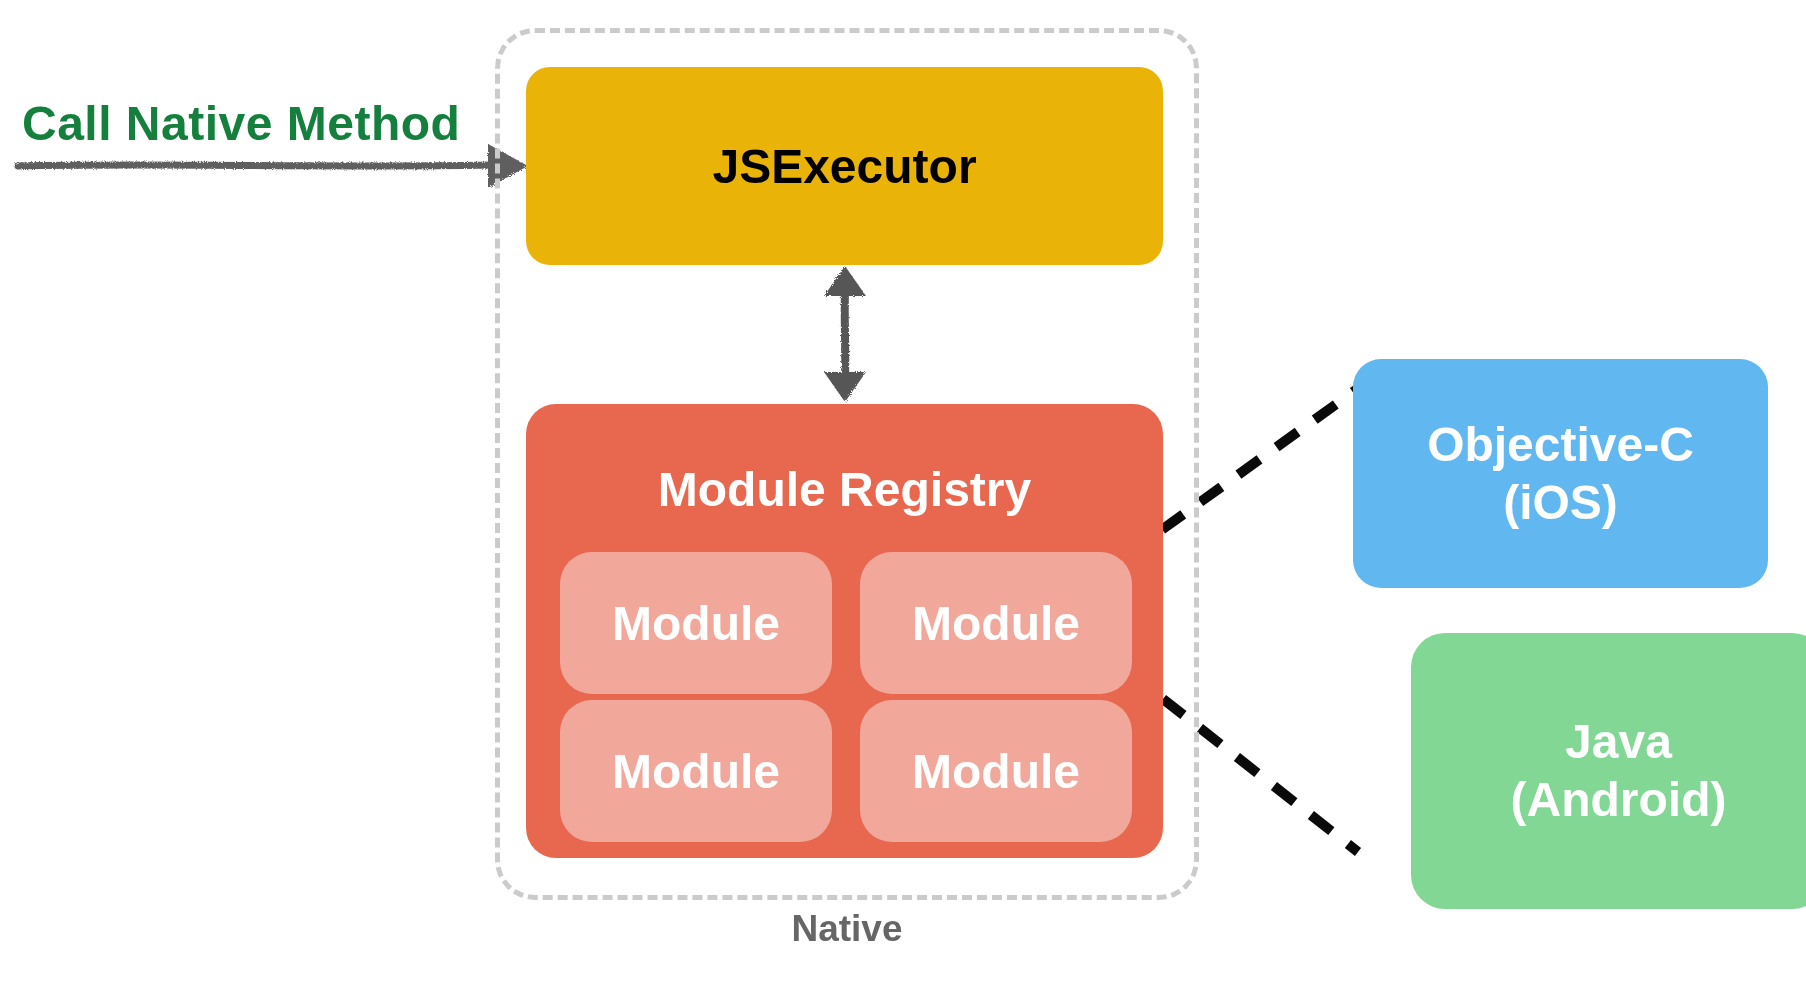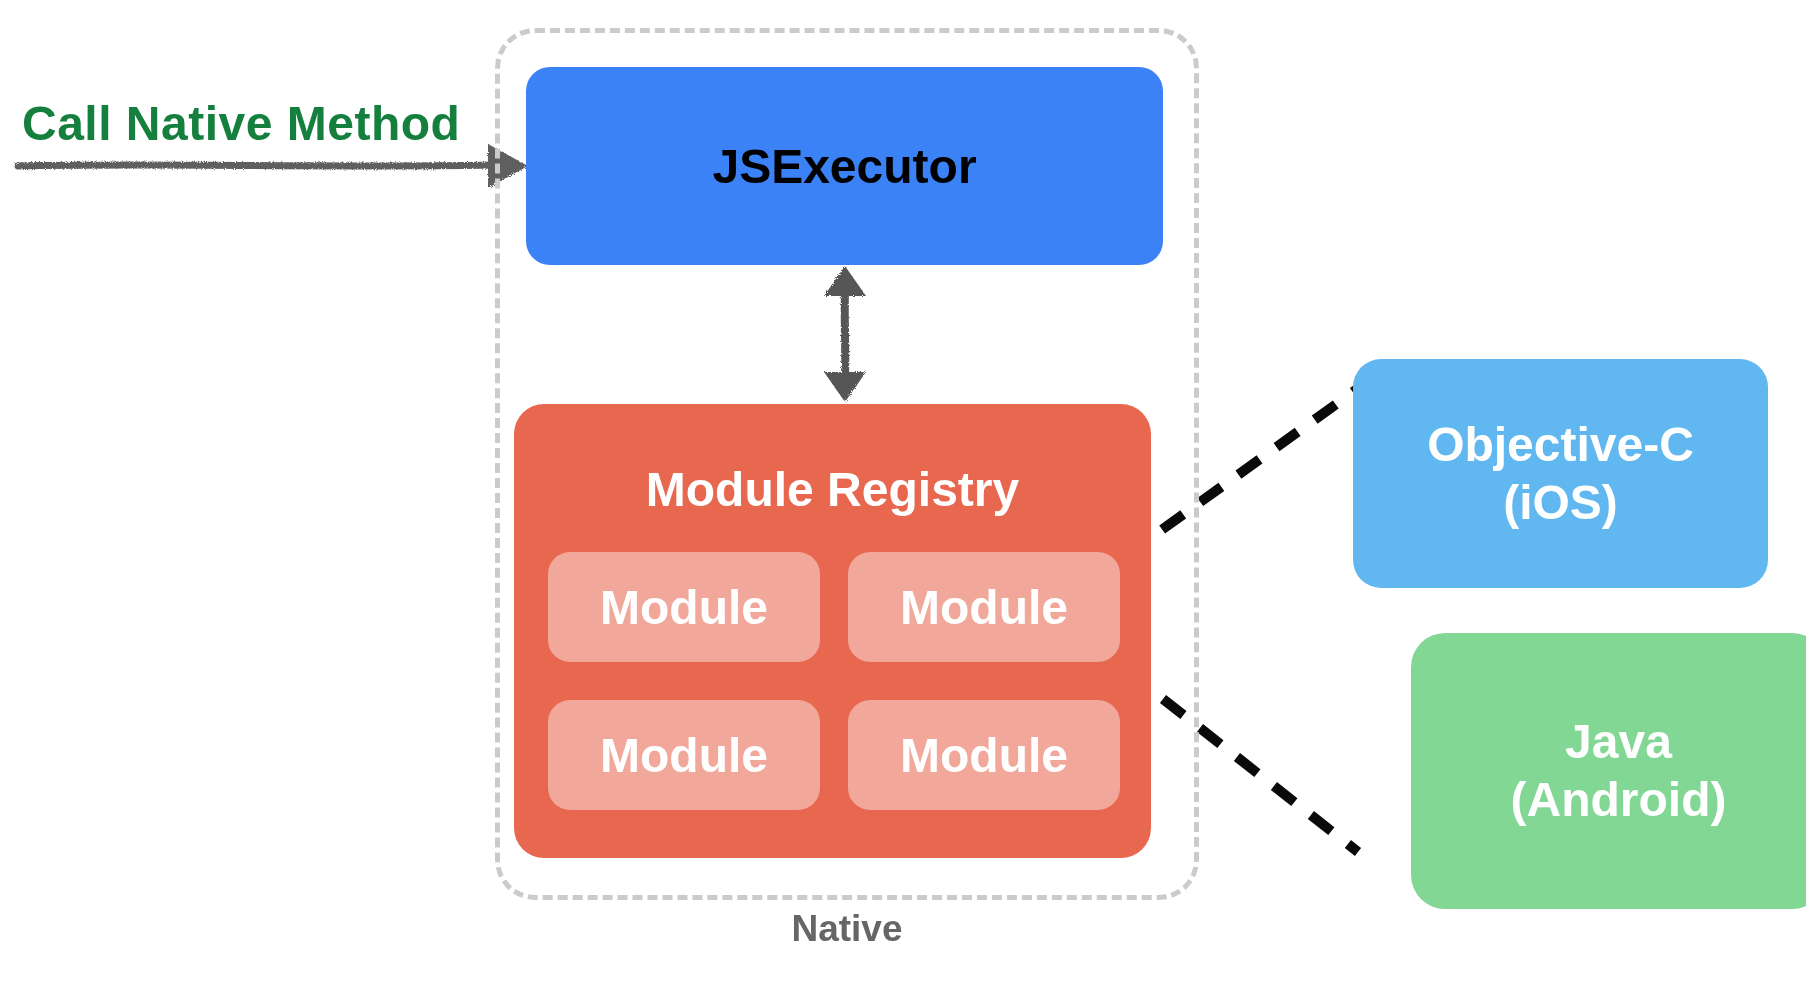--- a/index.html
+++ b/index.html
@@ -54,41 +54,41 @@
     left: 526px;
     top: 67px;
     width: 637px;
     height: 198px;
     border-radius: 24px;
     font-size: 48px;
     color: #000000;
   }
 
   .module-registry-box {
-    left: 514px;
+    left: 526px;
     top: 404px;
     width: 637px;
     height: 454px;
     border-radius: 30px;
   }
   .mr-title {
     position: absolute;
     left: 0;
     top: 58px;
     width: 100%;
     text-align: center;
     font-size: 48px;
     font-weight: bold;
     color: #ffffff;
   }
   .module-box {
     position: absolute;
     width: 272px;
-    height: 110px;
-    border-radius: 22px;
+    height: 142px;
+    border-radius: 32px;
     display: flex;
     align-items: center;
     justify-content: center;
     font-size: 48px;
     font-weight: bold;
     color: #ffffff;
   }
   .module-pos-0 { left: 34px;  top: 148px; }
   .module-pos-1 { left: 334px; top: 148px; }
   .module-pos-2 { left: 34px;  top: 296px; }
@@ -149,21 +149,21 @@
 
     <line x1="1124" y1="557" x2="1360" y2="387" stroke="#0A0A0A" stroke-width="10" stroke-dasharray="26 21"></line>
 
     <line x1="1126" y1="670" x2="1358" y2="852" stroke="#0A0A0A" stroke-width="10" stroke-dasharray="26 21"></line>
   </svg>
 
   <div class="abs call-label">Call Native Method</div>
 
   <div class="abs native-container" style="border-color: rgb(203, 203, 203);"></div>
 
-  <div class="abs box jsexecutor-box" style="background: #3b82f6; color: rgb(0, 0, 0);">
+  <div class="abs box jsexecutor-box" style="background: #eab308; color: rgb(0, 0, 0);">
     <span>JSExecutor</span>
   </div>
 
   <div class="abs box module-registry-box" style="background: rgb(232, 104, 79);">
     <div class="mr-title">Module Registry</div>
 
     <div class="module-box module-pos-0" style="background: rgb(242, 167, 155);">
       <span>Module</span>
     </div>
     <div class="module-box module-pos-1" style="background: rgb(242, 167, 155);">

